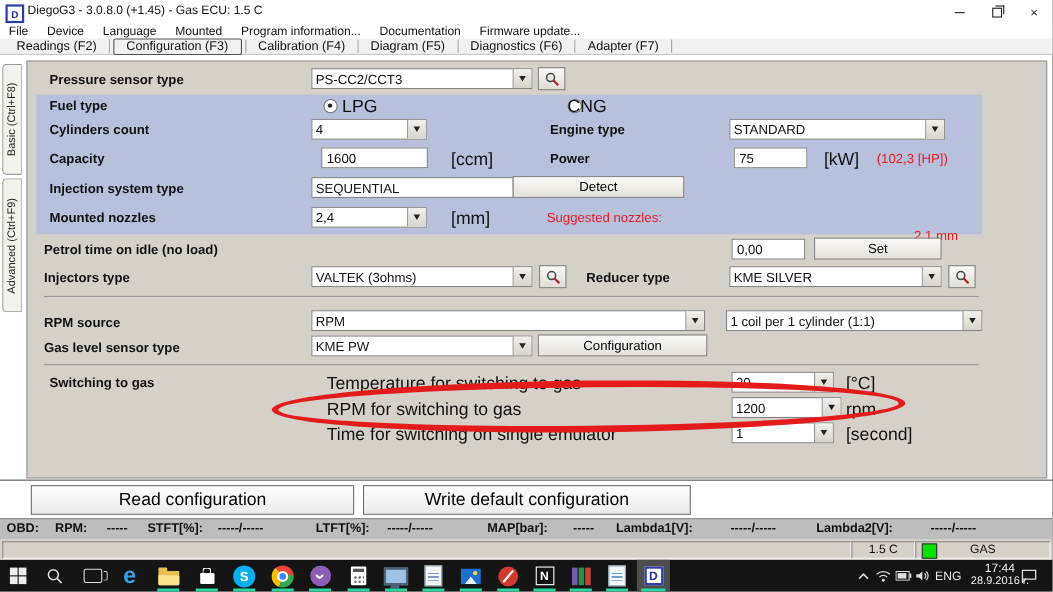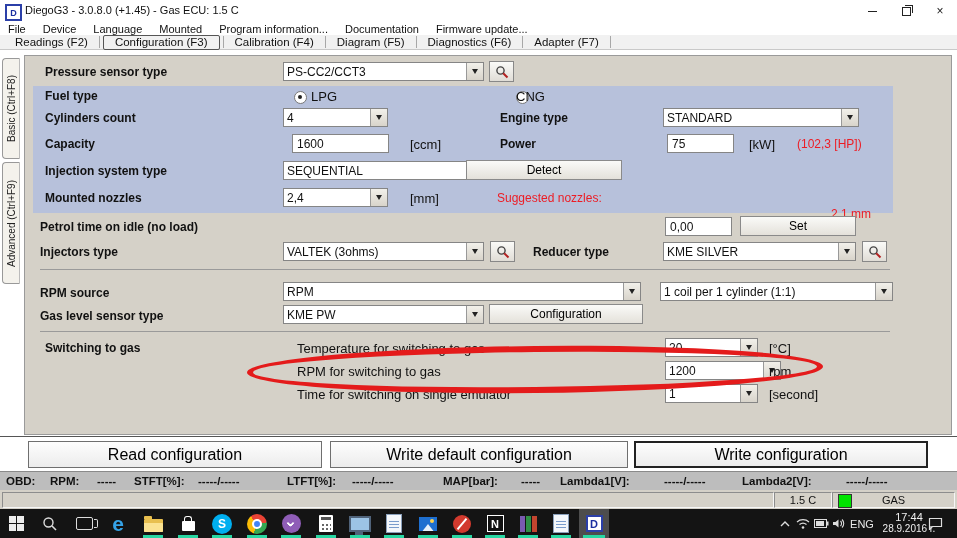--- a/index.html
+++ b/index.html
@@ -25,21 +25,21 @@
   .tab.sel{border:1px solid #555;border-radius:2px;margin:0 3px;}
   .tdiv{width:1px;height:12px;background:#a8a8a8;}
   
   .vtab{left:2px;width:16px;border:1px solid #999;border-right:1px solid #bbb;border-radius:4px 0 0 4px;
         background:#f4f2ec;display:flex;align-items:center;justify-content:center;}
   .vtab span{writing-mode:vertical-rl;transform:rotate(180deg);font-size:10px;color:#222;white-space:nowrap;}
   
   .panel{left:24px;top:55px;width:926px;height:378px;background:#d5d1c8;border:1px solid #9a9a9a;}
   .bluepanel{left:33px;top:86px;width:860px;height:127px;background:#b7c1db;}
   .label{font-size:12px;font-weight:bold;white-space:nowrap;}
-  .sub{font-size:13px;white-space:nowrap;}
+  .sub{font-size:16px;white-space:nowrap;}
   .red{color:#ed1c24;font-size:12px;white-space:nowrap;}
   .dd{height:19px;background:#fff;border:1px solid #858585;box-sizing:border-box;display:flex;align-items:center;font-size:12px;}
   .dd .val{padding-left:3px;overflow:hidden;white-space:nowrap;flex:1;}
   .ddbtn{width:16px;align-self:stretch;background:linear-gradient(#f2f0ea,#d8d4cb);border-left:1px solid #999;
          display:flex;align-items:center;justify-content:center;}
   .tri{width:0;height:0;border-left:3.5px solid transparent;border-right:3.5px solid transparent;border-top:5px solid #222;}
   .tinput{height:19px;background:#fff;border:1px solid #858585;box-sizing:border-box;display:flex;align-items:center;
           font-size:12px;padding-left:4px;}
   .btn{background:linear-gradient(#fafaf8,#e4e1da);border:1px solid #8a8a8a;box-sizing:border-box;
        font-size:12px;display:flex;align-items:center;justify-content:center;padding:0;font-family:inherit;}
@@ -316,21 +316,21 @@
   <span class="abs sub" style="left:297px;top:341px;">Temperature for switching to gas</span>
   <div class="abs dd" style="left:665px;top:338px;width:93px;">
     <span class="val">20</span>
     <span class="ddbtn">
         <i class="tri"></i>
       </span>
   </div>
   <span class="abs sub" style="left:769px;top:341px;">[°C]</span>
 
   <span class="abs sub" style="left:297px;top:364px;">RPM for switching to gas</span>
-  <div class="abs dd" style="left:665px;top:361px;width:116px;">
+  <div class="abs dd" style="left:665px;top:361px;width:100px;">
     <span class="val">1200</span>
     <span class="ddbtn">
         <i class="tri"></i>
       </span>
   </div>
   <span class="abs sub" style="left:769px;top:364px;">rpm</span>
 
   <span class="abs sub" style="left:297px;top:387px;">Time for switching on single emulator</span>
   <div class="abs dd" style="left:665px;top:384px;width:93px;">
     <span class="val">1</span>
@@ -340,21 +340,20 @@
   </div>
   <span class="abs sub" style="left:769px;top:387px;">[second]</span>
 
   
   <div class="abs annot"></div>
 
   
   <div class="abs hline"></div>
   <button class="bigbtn" style="left:28px;width:294px;">Read configuration</button>
   <button class="bigbtn" style="left:330px;width:298px;">Write default configuration</button>
-  <button class="bigbtn def" style="left:634px;width:294px;">Write configuration</button>
 
   
   <div class="abs obdbar">
     <span style="left:6px;">OBD:</span>
     <span style="left:50px;">RPM:</span>
     <span style="left:97px;">-----</span>
     <span style="left:134px;">STFT[%]:</span>
     <span style="left:198px;">-----/-----</span>
     <span style="left:287px;">LTFT[%]:</span>
     <span style="left:352px;">-----/-----</span>

